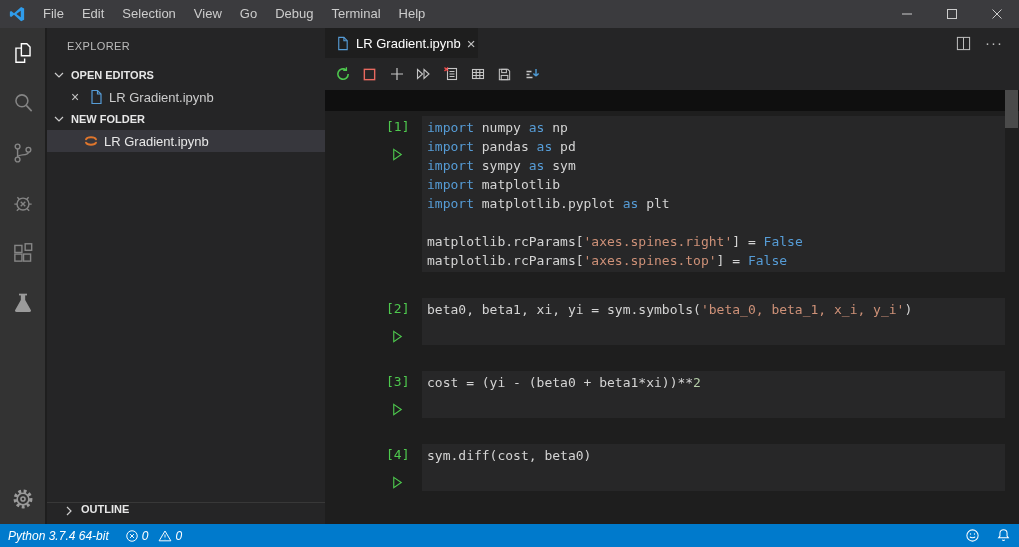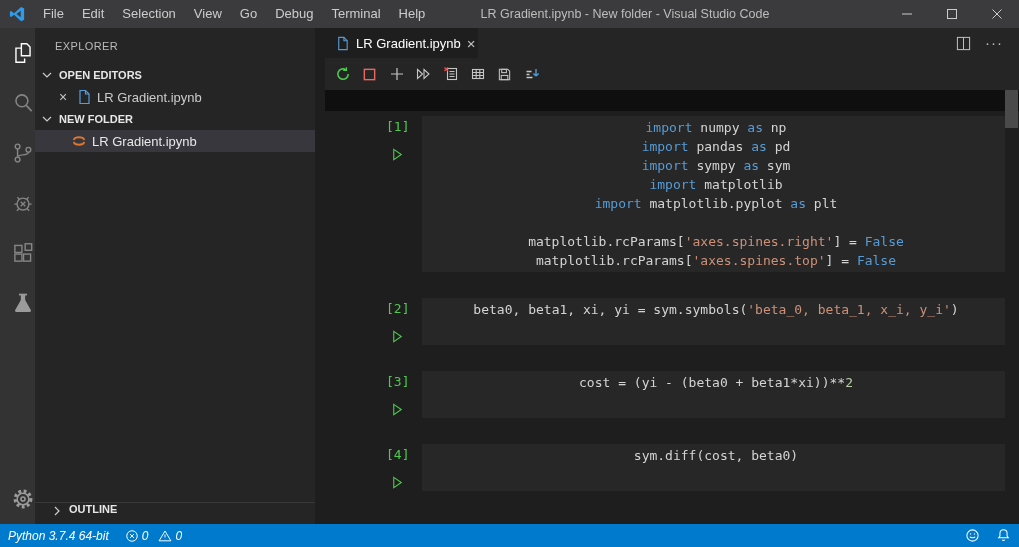--- a/index.html
+++ b/index.html
@@ -20,21 +20,21 @@
   .window-title{position:absolute;left:470px;width:310px;text-align:center;font-size:12.5px;color:#bdbdbd;white-space:nowrap;}
   .window-controls{margin-left:auto;display:flex;height:100%;}
   .wc-btn{width:45px;height:100%;display:flex;align-items:center;justify-content:center;}
 
   
   .activitybar{position:absolute;top:28px;left:0;width:45px;height:496px;background:#333333;display:flex;flex-direction:column;}
   .ab-item{height:50px;display:flex;align-items:center;justify-content:center;}
   .ab-bottom{margin-top:auto;}
 
   
-  .sidebar{position:absolute;top:28px;left:35px;width:280px;height:496px;background:#252526;}
+  .sidebar{position:absolute;top:28px;left:47px;width:280px;height:496px;background:#252526;}
   .sidebar-title{height:36px;line-height:36px;padding-left:20px;font-size:11px;color:#bbbbbb;letter-spacing:0.4px;}
   .sec-head{height:22px;display:flex;align-items:center;font-weight:bold;font-size:11px;color:#e7e7e7;padding-left:4px;gap:4px;cursor:pointer;}
   .tree-row{height:22px;display:flex;align-items:center;font-size:13px;color:#cccccc;gap:5px;}
   .row-close{width:16px;text-align:center;color:#c5c5c5;font-size:14px;margin-left:20px;cursor:pointer;}
   .tree-row.selected{background:#37373d;color:#e8e8e8;}
   .indent1{padding-left:36px;}
   .outline-head{position:absolute;bottom:0;left:0;right:0;height:22px;border-top:1px solid #383838;display:flex;align-items:flex-start;font-weight:bold;font-size:11px;color:#e7e7e7;padding-left:14px;gap:4px;cursor:pointer;}
   .chev{width:16px;height:16px;flex:none;}
 
   
@@ -48,21 +48,21 @@
   .tb-btn{width:21px;height:24px;display:flex;align-items:center;justify-content:center;cursor:pointer;}
   .band{height:21px;background:#0f0f0f;}
   .nbcontent{position:absolute;top:83px;bottom:0;left:0;right:0;background:#1e1e1e;padding-top:5px;overflow:hidden;}
   .scroll-thumb{position:absolute;top:62px;right:1px;width:13px;height:38px;background:#4a4a4a;cursor:pointer;}
 
   
   .cell{display:flex;margin-bottom:26px;}
   .gutter{width:97px;flex:none;padding-left:61px;}
   .exec{font-family:"DejaVu Sans Mono",monospace;font-size:13px;line-height:21px;color:#4ec94e;}
   .runbtn{margin-top:10px;margin-left:4px;cursor:pointer;width:16px;height:16px;}
-  .code{flex:1;margin-right:14px;background:#272728;padding:2px 0 2px 5px;min-height:19px;cursor:text;text-align:center;}
+  .code{flex:1;margin-right:14px;background:#272728;padding:2px 0 2px 5px;min-height:19px;cursor:text;}
   .codeline{font-family:"DejaVu Sans Mono",monospace;font-size:13px;line-height:19px;white-space:pre;}
   .tk-k{color:#569cd6;} .tk-p{color:#d4d4d4;} .tk-s{color:#ce9178;} .tk-n{color:#b5cea8;}
 
   
   .statusbar{position:absolute;bottom:0;left:0;right:0;height:23px;background:#007acc;display:flex;align-items:center;color:#ffffff;font-size:12px;}
   .sb-item{padding:0 8px;height:100%;display:flex;align-items:center;gap:5px;cursor:pointer;font-style:italic;}
   .sb-group{display:flex;align-items:center;gap:3px;}
   .sb-right{margin-left:auto;display:flex;height:100%;}
 </style>
 </head>
@@ -77,21 +77,20 @@
   <nav class="menubar">
       <span class="menu-item">File</span>
       <span class="menu-item">Edit</span>
       <span class="menu-item">Selection</span>
       <span class="menu-item">View</span>
       <span class="menu-item">Go</span>
       <span class="menu-item">Debug</span>
       <span class="menu-item">Terminal</span>
       <span class="menu-item">Help</span>
     </nav>
-  <div class="window-title">LR Gradient.ipynb - New folder - Visual Studio Code</div>
   <div class="window-controls">
     <span class="wc-btn">
       <svg width="12" height="12" viewBox="0 0 12 12">
           <path d="M1 6h10" stroke="#cccccc" stroke-width="1"></path>
         </svg>
     </span>
     <span class="wc-btn">
       <svg width="12" height="12" viewBox="0 0 12 12">
           <rect x="1.5" y="1.5" width="9" height="9" fill="none" stroke="#cccccc" stroke-width="1"></rect>
         </svg>

